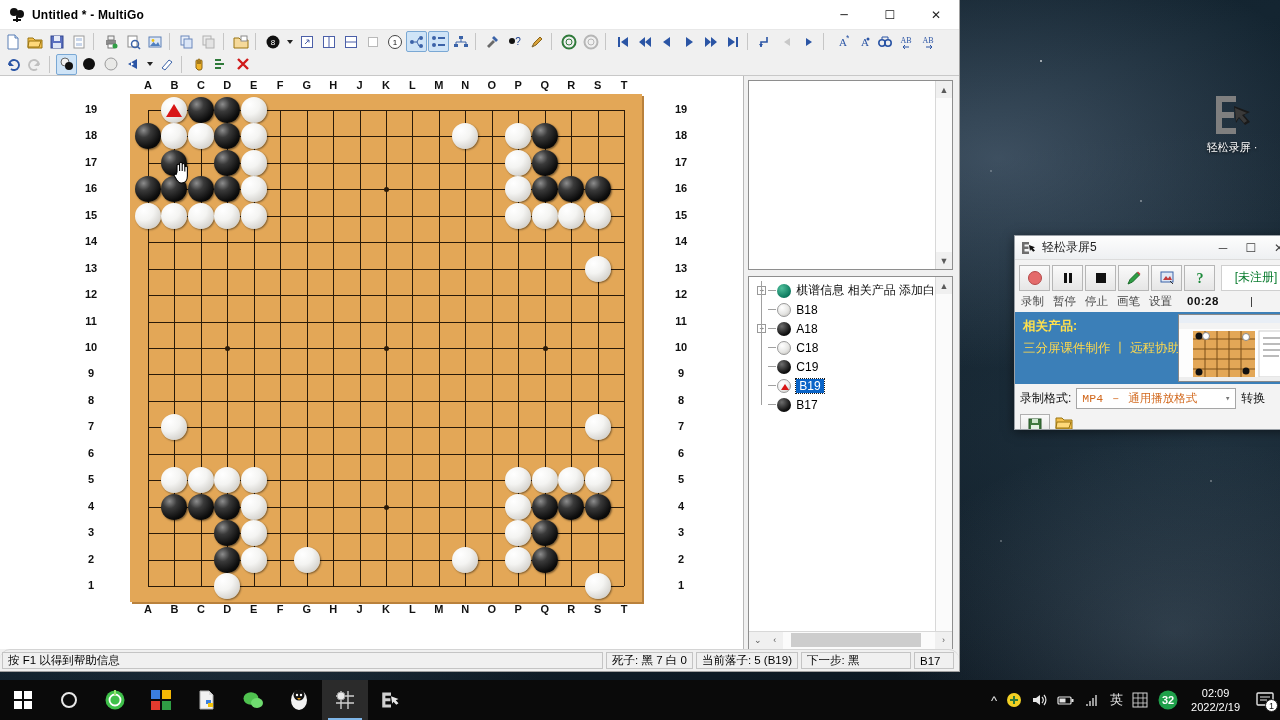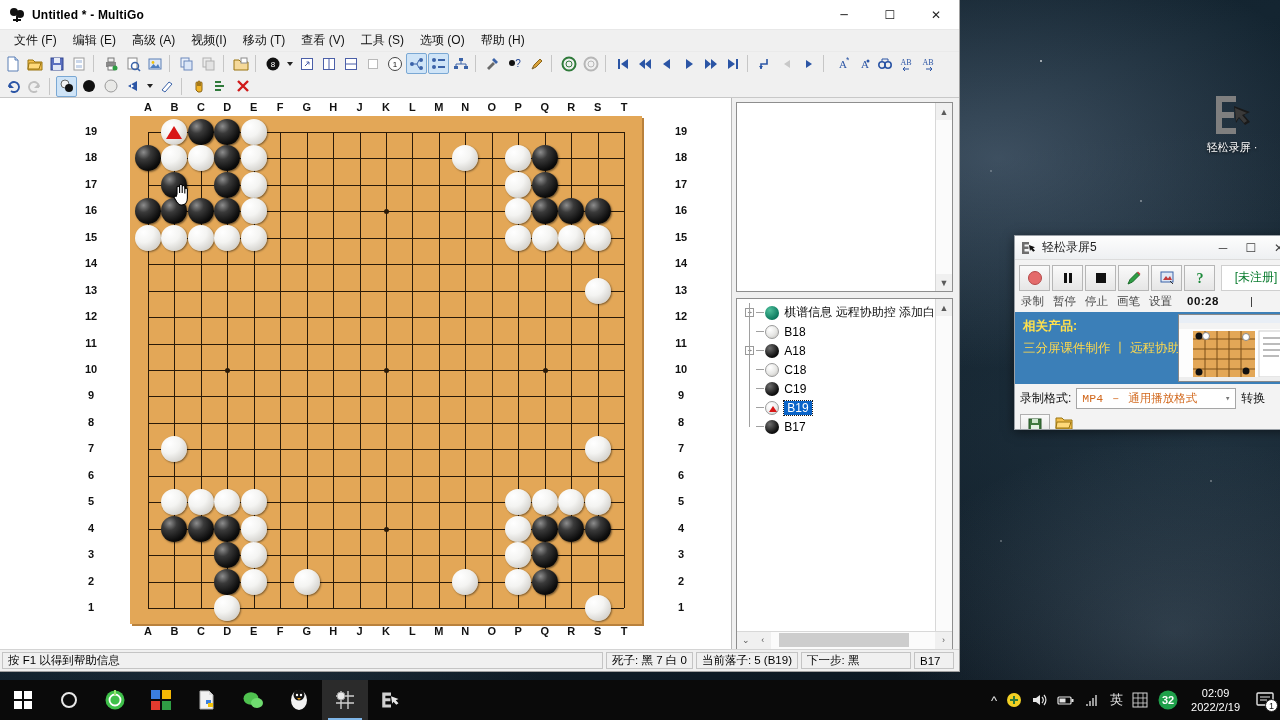--- a/index.html
+++ b/index.html
@@ -192,21 +192,21 @@
   .tlabel { font-size: 12px; color: #000; white-space: nowrap; }
   .tlabel.sel {
     background: #0a64c8; color: #fff; padding: 0 3px;
     outline: 1px dotted #1a1a1a; outline-offset: 0;
   }
   .tlabel.rootlab { color: #111; }
 
   
   .statusbar {
     height: 22px; display: flex; align-items: stretch; background: #f0f0f0;
-    border-top: 1px solid #d4d4d4; flex: 0 0 22px; padding: 2px 2px;
+    border-top: 1px solid #d4d4d4; flex: 0 0 22px; padding: 2px 2px; border-radius: 10px;
   }
   .sb-cell {
     border: 1px solid #c4c4c4; background: #f0f0f0; display: flex; align-items: center;
     padding: 0 5px; font-size: 11.5px; color: #000; margin-right: 3px;
   }
   .sb-cell.grow { flex: 1; }
 
   
   #recorder {
     position: absolute; left: 1014px; top: 235px; width: 280px; height: 195px;
@@ -326,31 +326,20 @@
         <rect x="4" y="12" width="8" height="2" fill="#111"></rect>
       </svg>
     </div>
     <div class="t-text">Untitled  * - MultiGo</div>
     <div class="spacer"></div>
     <div class="win-btn">─</div>
     <div class="win-btn">☐</div>
     <div class="win-btn close">✕</div>
   </div>
 
-  <div class="menubar" id="menubar">
-      <div class="mi">文件 (F)</div>
-      <div class="mi">编辑 (E)</div>
-      <div class="mi">高级 (A)</div>
-      <div class="mi">视频(I)</div>
-      <div class="mi">移动 (T)</div>
-      <div class="mi">查看 (V)</div>
-      <div class="mi">工具 (S)</div>
-      <div class="mi">选项 (O)</div>
-      <div class="mi">帮助 (H)</div>
-    </div>
 
   <div class="toolbar">
     <div class="tbi">
       <svg width="16" height="16">
           <path d="M3 1h7l3 3v11H3z" fill="#fff" stroke="#5b7fb5"></path>
           <path d="M10 1v3h3" fill="#cfe0f5" stroke="#5b7fb5"></path>
         </svg>
     </div>
     <div class="tbi">
       <svg width="16" height="16">
@@ -884,21 +873,21 @@
       <div class="tree-outer">
         <div class="tree-row-top">
           <div class="tree-canvas" id="tree-canvas">
               <div class="tnode">
                 <div class="elbow">
                   <div class="plus">+</div>
                   <div class="vline"></div>
                   <div class="dash"></div>
                 </div>
                 <div class="tdisc root"></div>
-                <div class="tlabel rootlab">棋谱信息 远程协助控 添加白</div>
+                <div class="tlabel rootlab">棋谱信息 相关产品 添加白</div>
               </div>
               <div class="tnode">
                 <div class="elbow">
                   <div class="vline"></div>
                   <div class="dash"></div>
                 </div>
                 <div class="tdisc w"></div>
                 <div class="tlabel">B18</div>
               </div>
               <div class="tnode">

